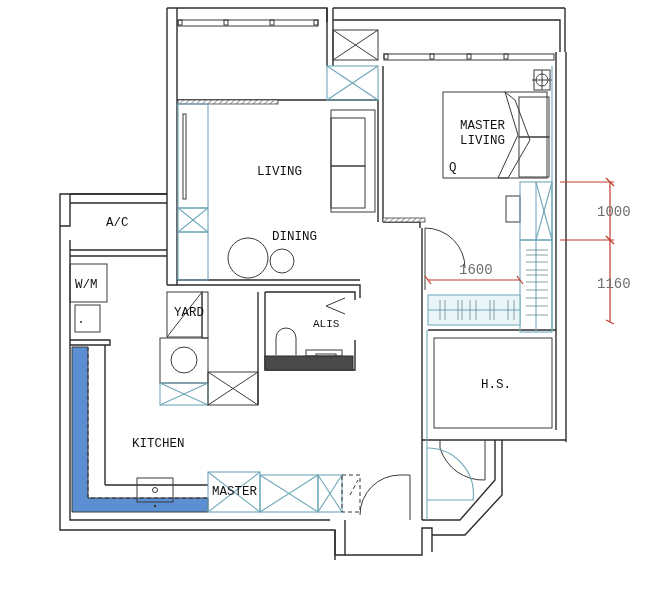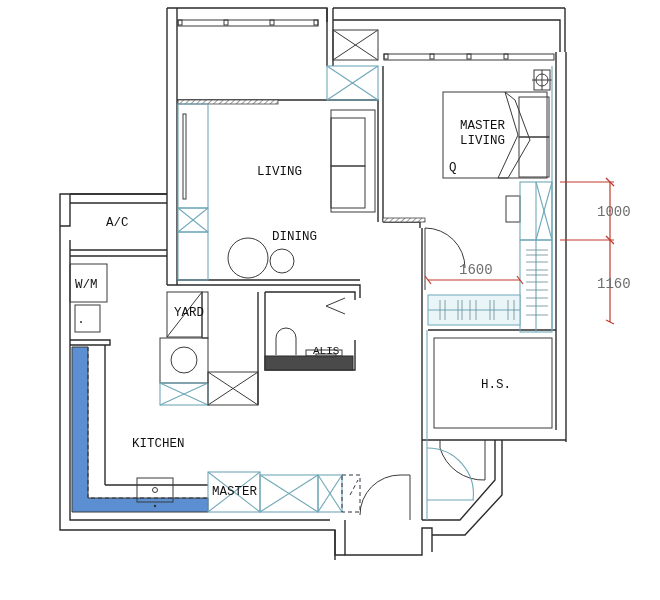--- a/index.html
+++ b/index.html
@@ -245,20 +245,20 @@
 </svg>
 
 <div class="label-html" style="left:257px;top:165px;">LIVING</div>
 <div class="label-html" style="left:272px;top:230px;">DINING</div>
 <div class="label-html" style="left:460px;top:119px;">MASTER</div>
 <div class="label-html" style="left:460px;top:134px;">LIVING</div>
 <div class="label-html" style="left:449px;top:161px;">Q</div>
 <div class="label-html" style="left:106px;top:216px;">A/C</div>
 <div class="label-html" style="left:75px;top:278px;">W/M</div>
 <div class="label-html" style="left:130px;top:306px;margin-left:44px;">YARD</div>
-<div class="label-html" style="left:313px;top:318px;font-size:11px;margin-top:27px;">ALIS</div>
+<div class="label-html" style="left:313px;top:318px;font-size:11px;">ALIS</div>
 <div class="label-html" style="left:132px;top:437px;text-align:center;">KITCHEN</div>
 <div class="label-html" style="left:212px;top:485px;">MASTER</div>
 <div class="label-html" style="left:481px;top:378px;">H.S.</div>
 
 <div class="label-html" style="left:459px;top:262px;font-size:14px;color:#6d6d6d;">1600</div>
 <div class="label-html" style="left:597px;top:204px;font-size:14px;color:#6d6d6d;">1000</div>
 <div class="label-html" style="left:597px;top:276px;font-size:14px;color:#6d6d6d;">1160</div>
 
 </body></html>

